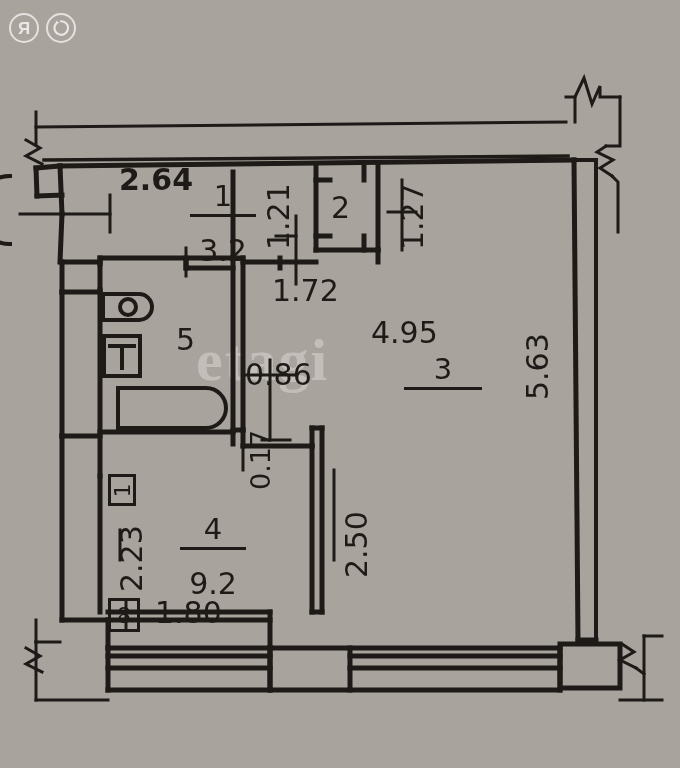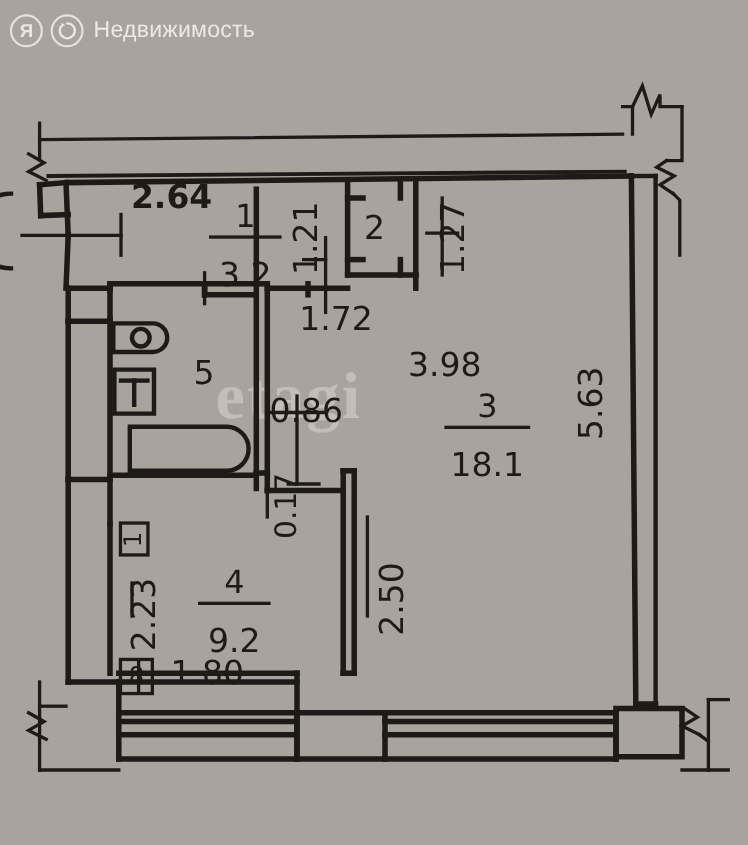--- a/index.html
+++ b/index.html
@@ -124,21 +124,20 @@
 <div id="brand-bar">
   <div class="brand-mark">
     <span>Я</span>
   </div>
   <div class="brand-mark ring">
     <svg width="18" height="18" viewBox="0 0 18 18" aria-hidden="true">
       <path d="M9 2.2 A6.8 6.8 0 1 1 4.4 4.2" fill="none" stroke="rgba(252,250,248,0.78)" stroke-width="2.1" stroke-linecap="round"></path>
       <path d="M4.0 1.6 L4.6 4.6 L7.5 4.0 Z" fill="rgba(252,250,248,0.78)"></path>
     </svg>
   </div>
-  <div id="brand-text">Недвижимость</div>
 </div>
 
 <div id="watermark">etagi</div>
 
 <svg id="plan-svg" width="680" height="768" viewBox="0 0 680 768">
 
   <g fill="none" stroke="#1d1a17" stroke-linecap="square" stroke-linejoin="miter">
 
     <g stroke-width="3">
 
@@ -337,26 +336,25 @@
   <div class="lbl room-no" style="left:331px; top:193px;">2</div>
 
   <div class="lbl dim rot-ccw" style="left:398px; top:250px;">1.27</div>
 
   <div class="lbl dim" style="left:272px; top:276px;">1.72</div>
 
   <div class="lbl room-no" style="left:176px; top:325px;">5</div>
 
   <div class="lbl dim" style="left:245px; top:360px;">0.86</div>
 
-  <div class="lbl dim" style="left:371px; top:318px;">3.98</div>
+  <div class="lbl dim" style="left:371px; top:318px;">4.95</div>
 
   <div class="frac" style="left:404px; top:355px; width:78px;">
     <span class="num">3</span>
     <span class="bar"></span>
-    <span class="den">18.1</span>
   </div>
 
   <div class="lbl dim rot-ccw" style="left:523px; top:400px;">5.63</div>
 
   <div class="lbl dim-sm rot-ccw" style="left:247px; top:490px;">0.17</div>
 
   <div class="lbl dim rot-ccw" style="left:342px; top:578px;">2.50</div>
 
   <div class="lbl dim rot-ccw" style="left:117px; top:592px;">2.23</div>
 

